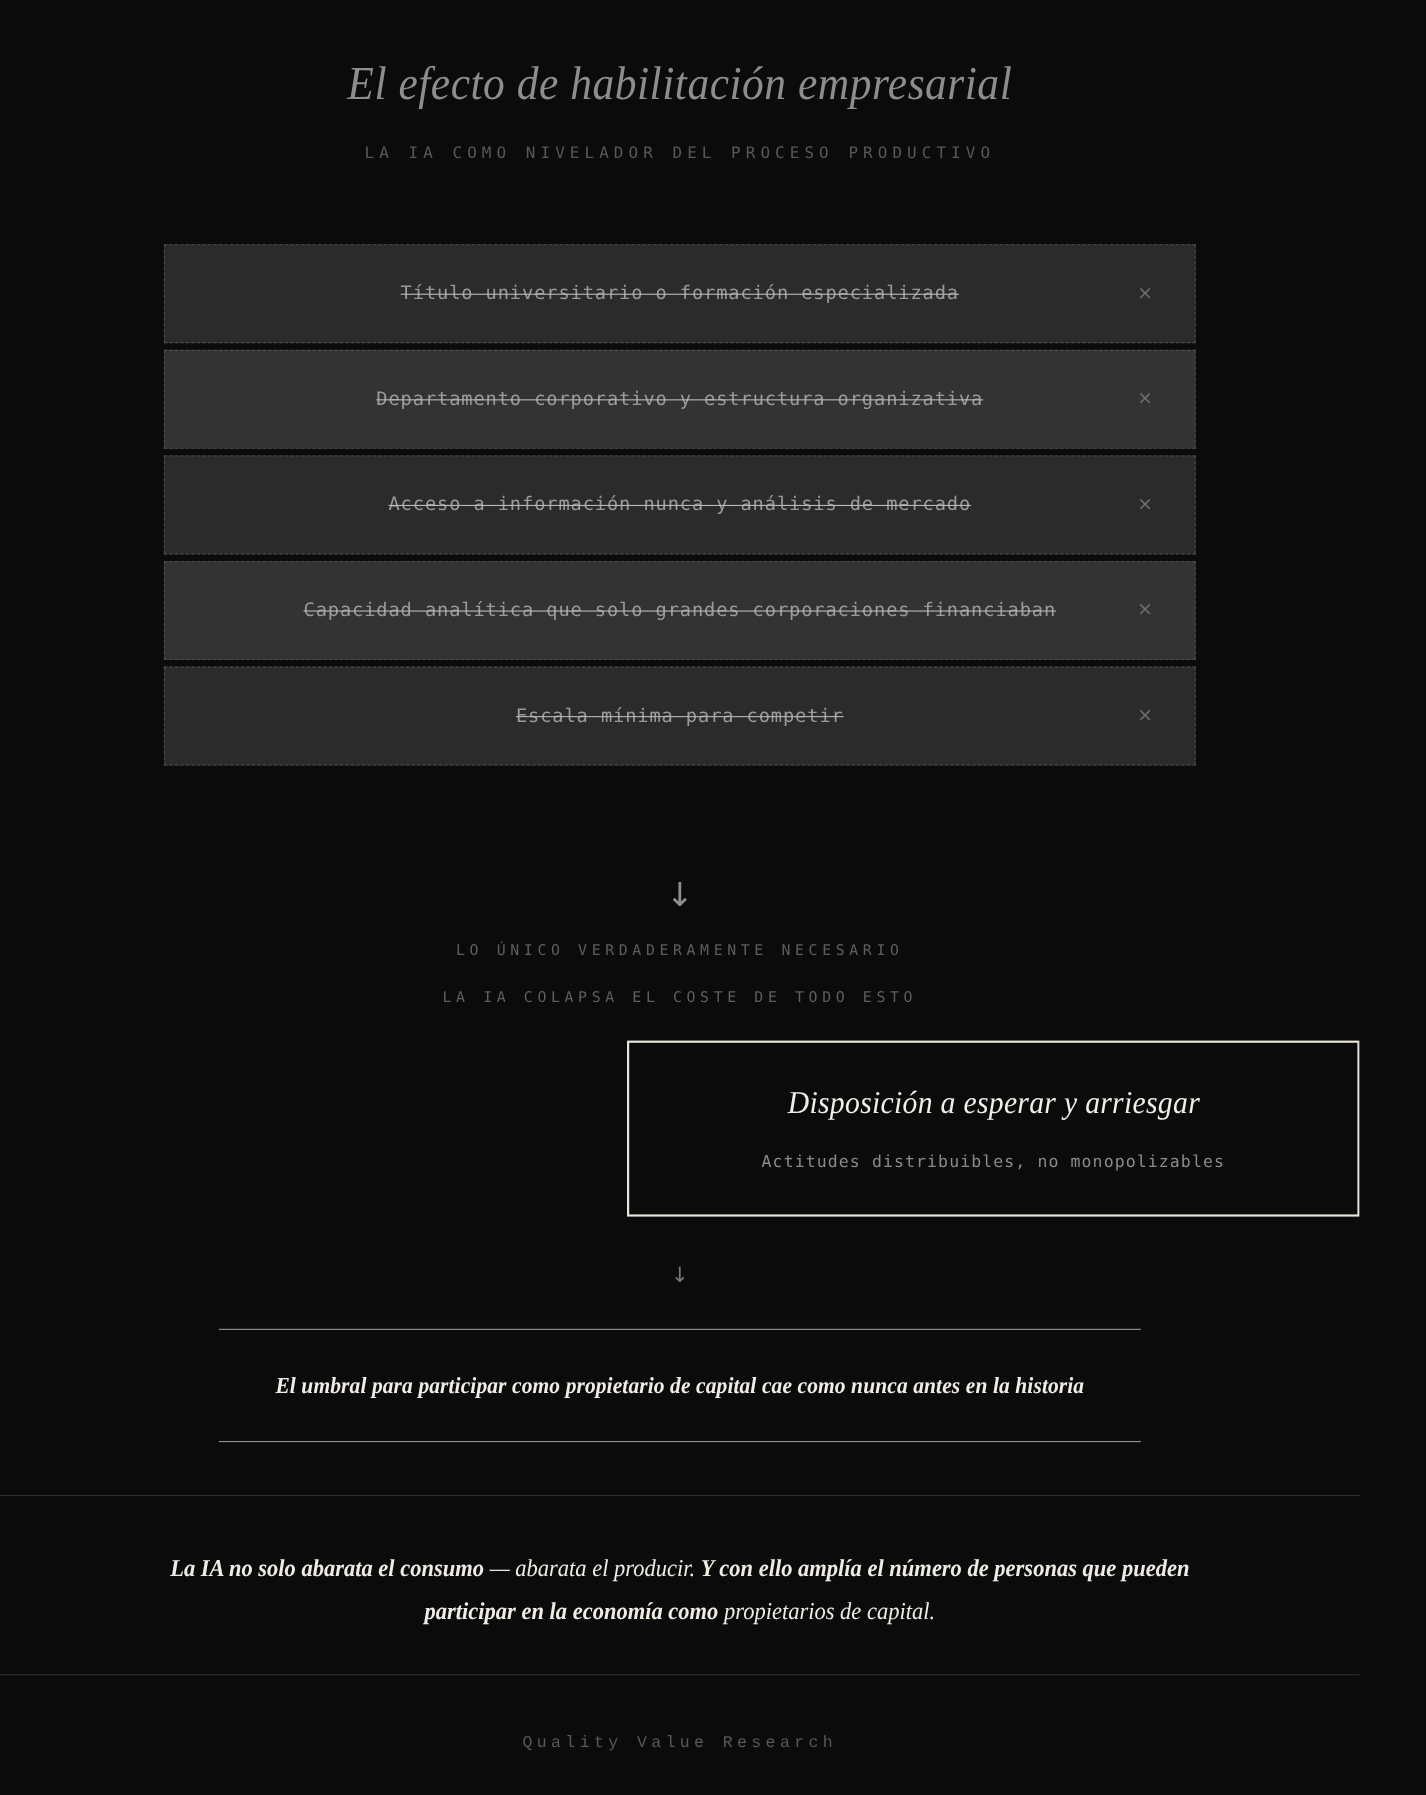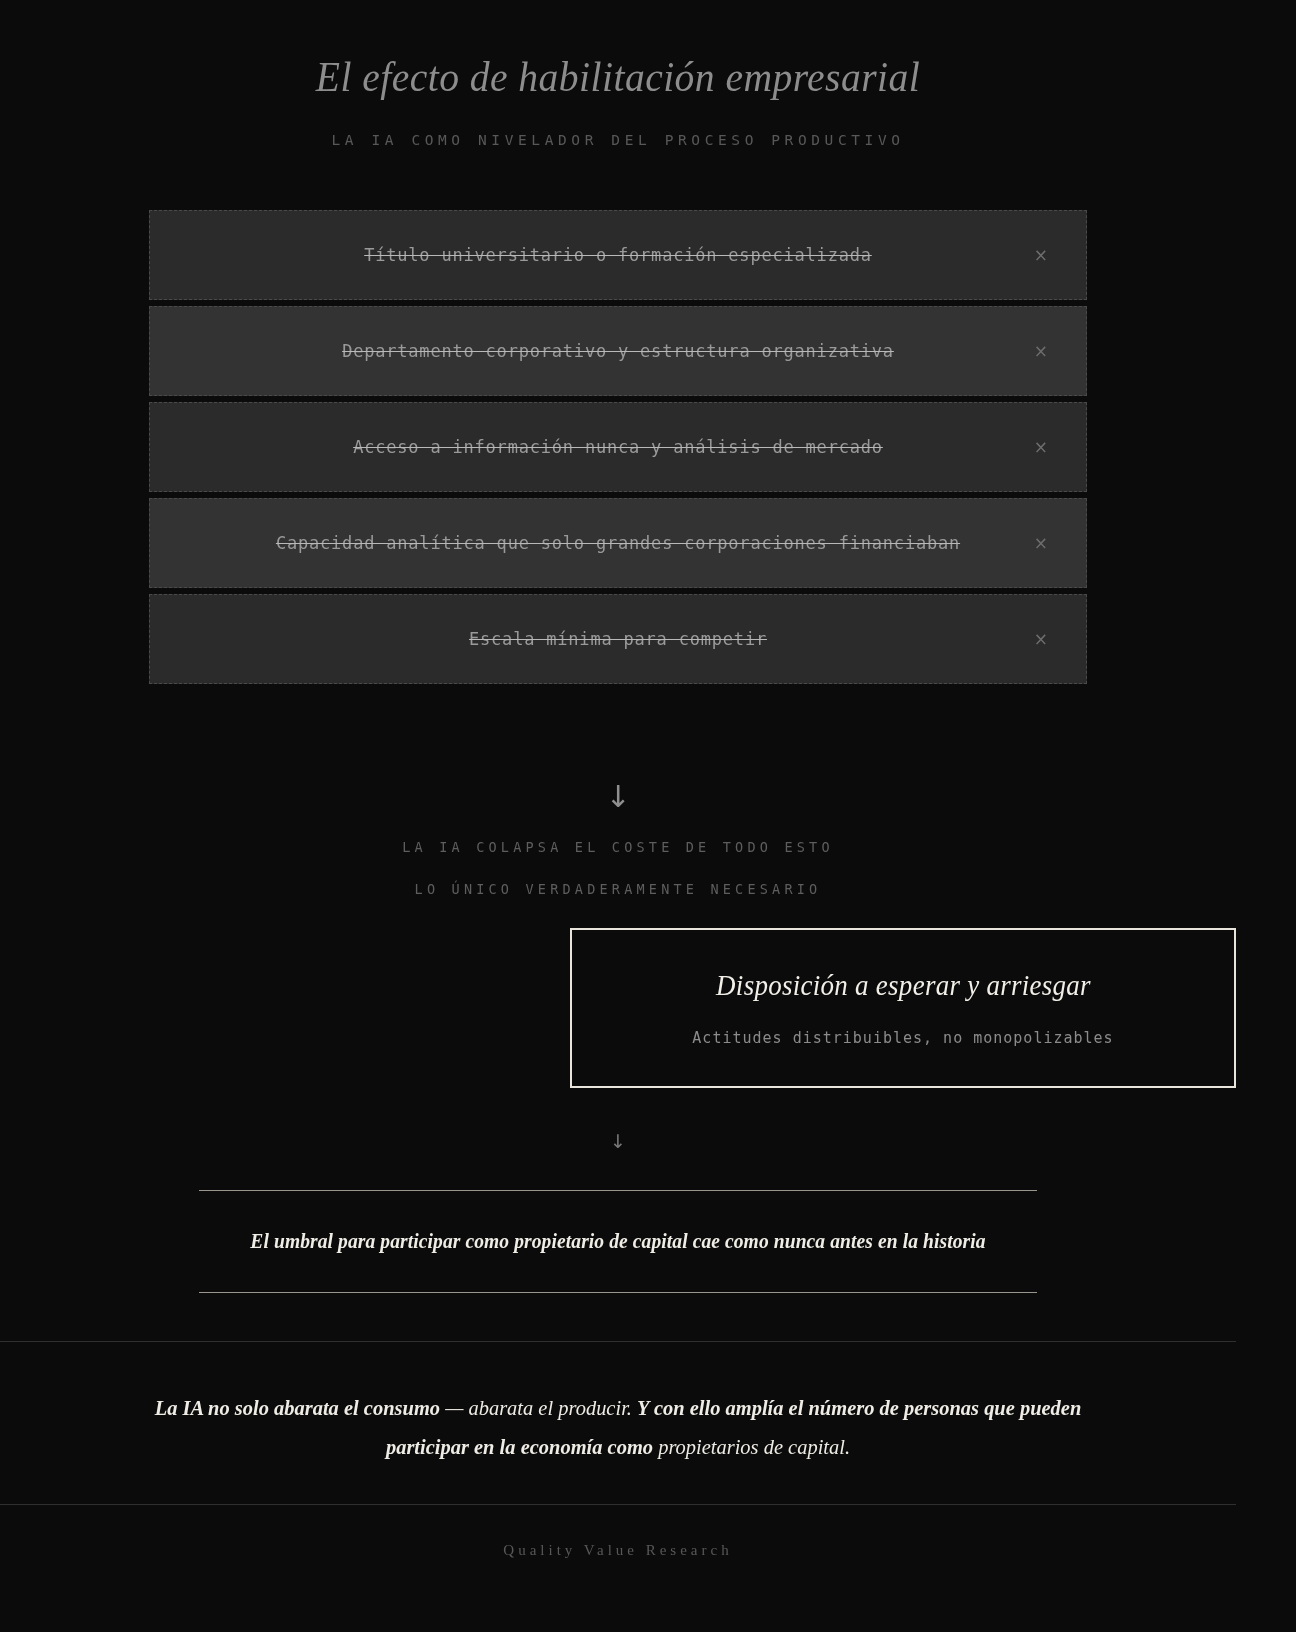--- a/index.html
+++ b/index.html
@@ -58,21 +58,21 @@
     font-family: "DejaVu Sans Mono", "Liberation Mono", monospace;
     font-size: 13.5px;
     letter-spacing: 4.2px;
     color: #5a5a5a;
     text-align: center;
     text-transform: uppercase;
     margin: 0 0 29px 0;
   }
   .barrier-list {
     width: 938px;
-    margin: 0 auto;
+    margin: 12px auto;
   }
   .barrier-card {
     position: relative;
     box-sizing: border-box;
     height: 90px;
     margin-bottom: 6px;
     background: #2b2b2b;
     border: 1px dashed #4a4a4a;
     display: flex;
     align-items: center;
@@ -221,25 +221,25 @@
     transform: scaleX(0.93);
   }
   .closing .em { font-weight: 700; }
 
   
   .footer {
     text-align: center;
     padding-top: 37px;
   }
   .footer-text {
-    font-family: Liberation Serif, serif;
+    font-family: Liberation Mono, monospace;
     font-size: 15px;
     letter-spacing: 4px;
     color: #585858;
-    margin: 0;
+    margin: 16px;
   }
 </style>
 </head>
 <body>
 
 <div class="page">
 
   <div class="header">
     <h1 class="main-title">El efecto de habilitación empresarial</h1>
     <p class="main-subtitle">LA IA COMO NIVELADOR DEL PROCESO PRODUCTIVO</p>
@@ -271,22 +271,22 @@
       <div class="barrier-card">
         <span class="barrier-text">Escala mínima para competir</span>
         <span class="barrier-x">×</span>
       </div>
 
     </div>
   </div>
 
   <div class="transition">
     <span class="arrow-big">↓</span>
+    <p class="transition-line second">LO ÚNICO VERDADERAMENTE NECESARIO</p>
     <p class="transition-line first">LA IA COLAPSA EL COSTE DE TODO ESTO</p>
-    <p class="transition-line second">LO ÚNICO VERDADERAMENTE NECESARIO</p>
   </div>
 
   <div class="essential-wrap">
     <div class="essential-box">
       <p class="essential-title">Disposición a esperar y arriesgar</p>
       <p class="essential-sub">Actitudes distribuibles, no monopolizables</p>
     </div>
   </div>
 
   <div class="outcome">

